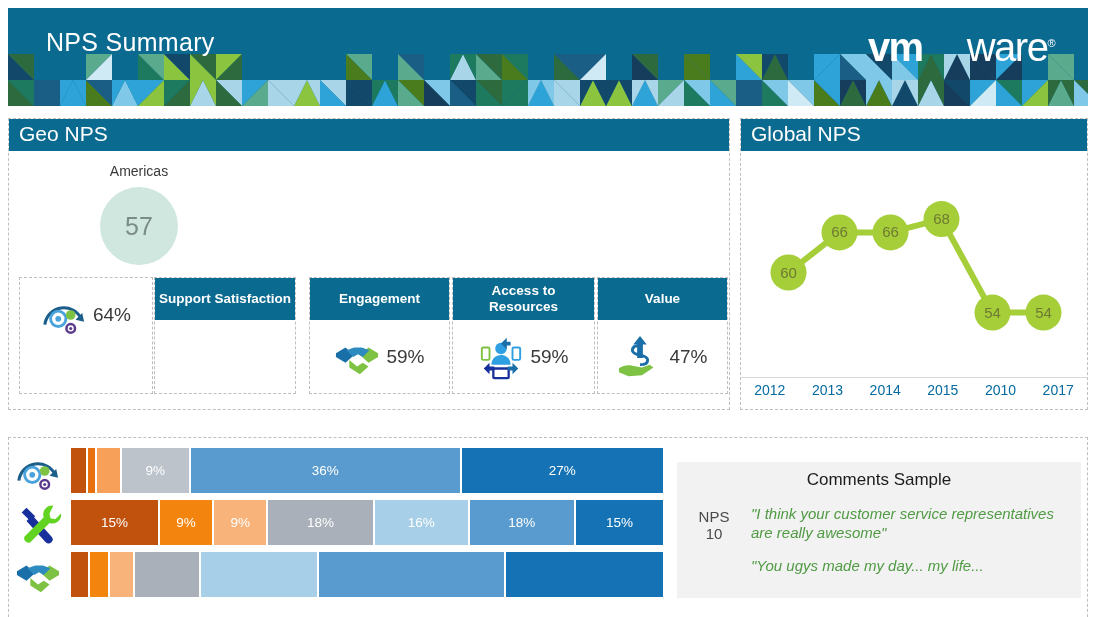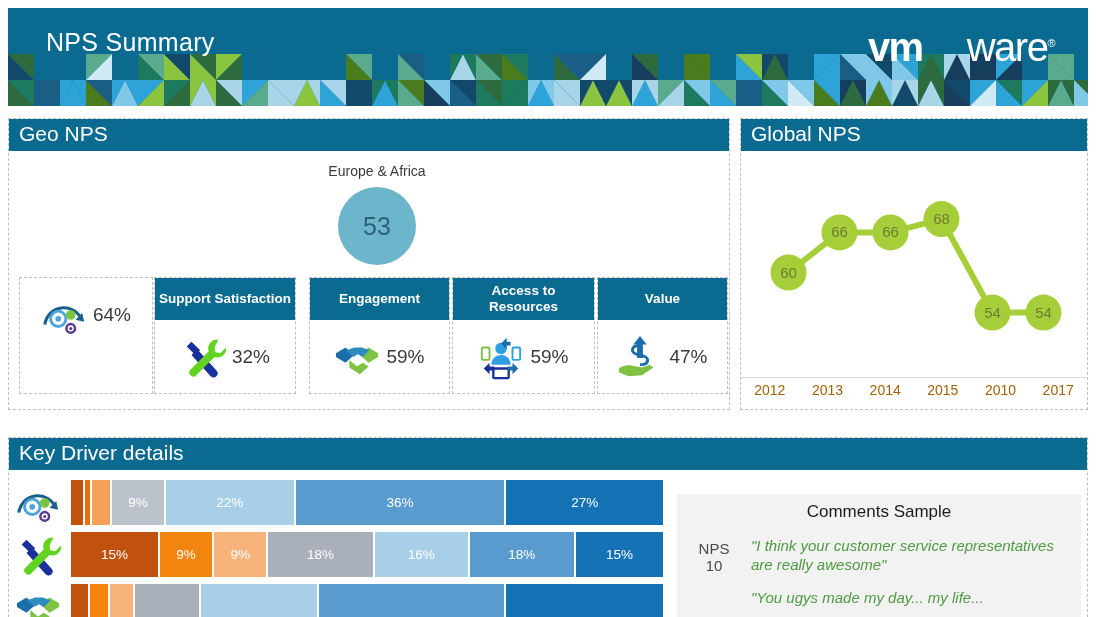--- a/index.html
+++ b/index.html
@@ -76,21 +76,21 @@
   .tile-icon { width: 46px; height: 46px; flex: none; }
 
   
   .chart-area { position: relative; height: 255px; }
   .chart-svg { position: absolute; left: 0; top: 0; }
   .axis-row {
     position: absolute; left: 0; bottom: 8px; width: 100%;
     display: flex; border-top: 1px solid #d8d8d8; padding-top: 4px;
   }
   .axis-tick {
-    flex: 1; text-align: center; font-size: 14px; color: #a16207;
+    flex: 1; text-align: center; font-size: 14px; color: #0369a1;
   }
 
   
   .kd-body { position: relative; height: 140px; }
   .kd-left { position: absolute; left: 6px; top: 6px; width: 648px; }
   .kd-rowitem { display: flex; align-items: center; height: 52px; }
   .kd-icon { width: 46px; height: 44px; flex: none; margin-right: 10px; }
   .kd-bar { flex: 1; display: flex; height: 45px; }
   .kd-seg {
     display: flex; align-items: center; justify-content: center;
@@ -394,51 +394,41 @@
       </div>
     </div>
   <div class="banner-title">NPS Summary</div>
   <div class="logo"><span class="vm">vm</span><span class="ware">ware</span><span class="reg">®</span></div>
 </div>
 
 <div class="panel" id="geo-panel">
   <div class="panel-head">Geo NPS</div>
   <div class="geo-row" id="geo-row">
       <div class="geo-item" style="left: 35px;">
-      </div>
-      <div class="geo-item" style="left: 273px;">
-        <div class="geo-label">Europe &amp; Africa</div>
-        <div class="geo-circle" style="background: rgb(108, 181, 203); color: rgb(42, 99, 120);">53</div>
+        <div class="geo-label">Americas</div>
+        <div class="geo-circle" style="background: rgb(207, 231, 223); color: rgb(122, 140, 134);">57</div>
       </div>
     </div>
   <div class="tiles" id="tiles">
       <div class="tile" style="left: 0px; width: 134px;">
         <div class="tile-body">
           <span class="tile-icon"><svg xmlns="http://www.w3.org/2000/svg" viewBox="0 0 48 48">
               <path d="M4 34a20 20 0 0 1 38-6" fill="none" stroke="#1b5e8a" stroke-width="3.2"></path>
               <path d="M43 22l2 9-9-2z" fill="#1b5e8a"></path>
               <circle cx="18" cy="28" r="8" fill="none" stroke="#4aa3dc" stroke-width="3"></circle>
               <circle cx="18" cy="28" r="3" fill="#4aa3dc"></circle>
               <circle cx="31" cy="24" r="5" fill="#7dc243"></circle>
               <circle cx="31" cy="38" r="4.5" fill="none" stroke="#5b3a8e" stroke-width="2.6"></circle>
               <circle cx="31" cy="38" r="1.6" fill="#5b3a8e"></circle>
             </svg></span>
           <span class="tile-pct">64%</span>
         </div>
       </div>
       <div class="tile" style="left: 135px; width: 142px;">
         <div class="tile-head">Support Satisfaction</div>
-        <div class="tile-body">
-          <span class="tile-icon"><svg xmlns="http://www.w3.org/2000/svg" viewBox="0 0 48 48">
-              <path d="M12 8l9 9-5 5-9-9z" fill="#17309b"></path>
-              <path d="M18 16l20 22a4 4 0 0 1-6 6L12 22z" fill="#17309b"></path>
-              <path d="M40 6a9 9 0 0 0-10 12L10 38a4.5 4.5 0 0 0 6 6l20-20a9 9 0 0 0 12-10l-6 6-5-1-1-5z" fill="#62d321"></path>
-            </svg></span>
-          <span class="tile-pct">32%</span>
-        </div>
       </div>
       <div class="tile" style="left: 290px; width: 141px;">
         <div class="tile-head">Engagement</div>
         <div class="tile-body">
           <span class="tile-icon"><svg xmlns="http://www.w3.org/2000/svg" viewBox="0 0 48 48">
               <path d="M2 20l10-6 9 8-9 8-10-6z" fill="#1a6fa8"></path>
               <path d="M46 20l-10-6-9 8 9 8 10-6z" fill="#7dc243"></path>
               <path d="M13 17l8-3h8l8 3-7 7-5-3-5 3z" fill="#2e8bc0"></path>
               <path d="M16 27l8 7 6-4 6 4-9 8-11-7z" fill="#7dc243"></path>
             </svg></span>
@@ -502,39 +492,37 @@
         <div class="axis-tick">2013</div>
         <div class="axis-tick">2014</div>
         <div class="axis-tick">2015</div>
         <div class="axis-tick">2010</div>
         <div class="axis-tick">2017</div>
       </div>
   </div>
 </div>
 
 <div class="panel" id="kd-panel">
-  <div class="panel-head">Key Driver details</div>
   <div class="kd-body">
     <div class="kd-left" id="kd-left">
         <div class="kd-rowitem">
           <span class="kd-icon"><svg xmlns="http://www.w3.org/2000/svg" viewBox="0 0 48 48">
               <path d="M4 34a20 20 0 0 1 38-6" fill="none" stroke="#1b5e8a" stroke-width="3.2"></path>
               <path d="M43 22l2 9-9-2z" fill="#1b5e8a"></path>
               <circle cx="18" cy="28" r="8" fill="none" stroke="#4aa3dc" stroke-width="3"></circle>
               <circle cx="18" cy="28" r="3" fill="#4aa3dc"></circle>
               <circle cx="31" cy="24" r="5" fill="#7dc243"></circle>
               <circle cx="31" cy="38" r="4.5" fill="none" stroke="#5b3a8e" stroke-width="2.6"></circle>
               <circle cx="31" cy="38" r="1.6" fill="#5b3a8e"></circle>
             </svg></span>
           <div class="kd-bar">
             <div class="kd-seg" style="flex: 2 0 0px; background: rgb(192, 82, 14);"></div>
             <div class="kd-seg" style="flex: 1 0 0px; background: rgb(232, 112, 15);"></div>
             <div class="kd-seg" style="flex: 3 0 0px; background: rgb(246, 160, 90);"></div>
             <div class="kd-seg" style="flex: 9 0 0px; background: rgb(188, 195, 203);">9%</div>
-            <div class="kd-seg" style="flex: 22 0 0px; background: rgb(168, 207, 232);">22%</div>
             <div class="kd-seg" style="flex: 36 0 0px; background: rgb(89, 155, 206);">36%</div>
             <div class="kd-seg" style="flex: 27 0 0px; background: rgb(21, 115, 181);">27%</div>
           </div>
         </div>
         <div class="kd-rowitem">
           <span class="kd-icon"><svg xmlns="http://www.w3.org/2000/svg" viewBox="0 0 48 48">
               <path d="M12 8l9 9-5 5-9-9z" fill="#17309b"></path>
               <path d="M18 16l20 22a4 4 0 0 1-6 6L12 22z" fill="#17309b"></path>
               <path d="M40 6a9 9 0 0 0-10 12L10 38a4.5 4.5 0 0 0 6 6l20-20a9 9 0 0 0 12-10l-6 6-5-1-1-5z" fill="#62d321"></path>
             </svg></span>

